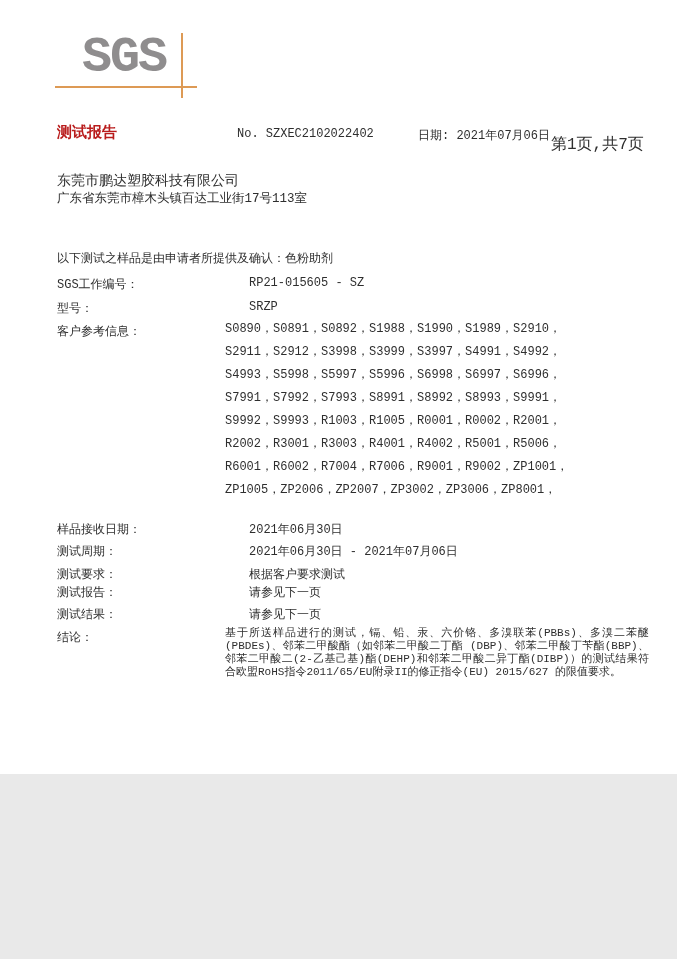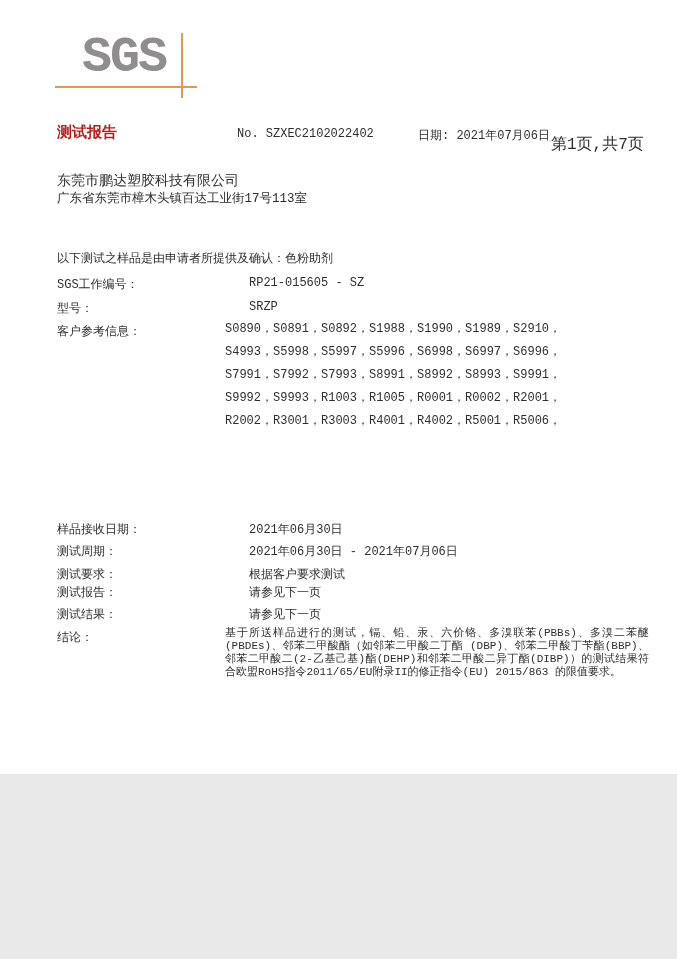--- a/index.html
+++ b/index.html
@@ -105,24 +105,27 @@
     <div class="abs fvalue">RP21-015605 - SZ</div>
   </div>
   <div class="row-model">
     <div class="abs flabel">型号：</div>
     <div class="abs fvalue">SRZP</div>
   </div>
   <div class="row-ref">
     <div class="abs flabel">客户参考信息：</div>
     <div class="abs ref-lines">
       <div>S0890，S0891，S0892，S1988，S1990，S1989，S2910，</div>
+      <div>S2911，S2912，S3998，S3999，S3997，S4991，S4992，</div>
       <div>S4993，S5998，S5997，S5996，S6998，S6997，S6996，</div>
       <div>S7991，S7992，S7993，S8991，S8992，S8993，S9991，</div>
       <div>S9992，S9993，R1003，R1005，R0001，R0002，R2001，</div>
       <div>R2002，R3001，R3003，R4001，R4002，R5001，R5006，</div>
+      <div>R6001，R6002，R7004，R7006，R9001，R9002，ZP1001，</div>
+      <div>ZP1005，ZP2006，ZP2007，ZP3002，ZP3006，ZP8001，</div>
     </div>
   </div>
   <div class="row-received">
     <div class="abs flabel">样品接收日期：</div>
     <div class="abs fvalue">2021年06月30日</div>
   </div>
   <div class="row-period">
     <div class="abs flabel">测试周期：</div>
     <div class="abs fvalue">2021年06月30日 - 2021年07月06日</div>
   </div>
@@ -133,21 +136,21 @@
   <div class="row-method">
     <div class="abs flabel">测试报告：</div>
     <div class="abs fvalue">请参见下一页</div>
   </div>
   <div class="row-result">
     <div class="abs flabel">测试结果：</div>
     <div class="abs fvalue">请参见下一页</div>
   </div>
   <div class="row-concl">
     <div class="abs flabel">结论：</div>
-    <div class="abs conclusion">基于所送样品进行的测试，镉、铅、汞、六价铬、多溴联苯(PBBs)、多溴二苯醚(PBDEs)、邻苯二甲酸酯（如邻苯二甲酸二丁酯 (DBP)、邻苯二甲酸丁苄酯(BBP)、邻苯二甲酸二(2-乙基己基)酯(DEHP)和邻苯二甲酸二异丁酯(DIBP)）的测试结果符合欧盟RoHS指令2011/65/EU附录II的修正指令(EU) 2015/863 的限值要求。</div>
+    <div class="abs conclusion">基于所送样品进行的测试，镉、铅、汞、六价铬、多溴联苯(PBBs)、多溴二苯醚(PBDEs)、邻苯二甲酸酯（如邻苯二甲酸二丁酯 (DBP)、邻苯二甲酸丁苄酯(BBP)、邻苯二甲酸二(2-乙基己基)酯(DEHP)和邻苯二甲酸二异丁酯(DIBP)）的测试结果符合欧盟RoHS指令2011/65/EU附录II的修正指令(EU) 2015/627 的限值要求。</div>
   </div>
 
   <div class="abs legal">Unless otherwise agreed in writing, this document is issued by the Company subject to its General Conditions of Service printed overleaf, available on request or accessible at http://www.sgs.com/en/Terms-and-Conditions.aspx and, for electronic format documents, subject to Terms and Conditions for Electronic Documents at http://www.sgs.com/en/Terms-and-Conditions/Terms-e-Document.aspx. Attention is drawn to the limitation of liability, indemnification and jurisdiction issues defined therein. Any holder of this document is advised that information contained hereon reflects the Company's findings at the time of its intervention only and within the limits of Client's instructions, if any. The Company's sole responsibility is to its Client and this document does not exonerate parties to a transaction from exercising all their rights and obligations under the transaction documents. This document cannot be reproduced except in full, without prior written approval of the Company. Any unauthorized alteration, forgery or falsification of the content or appearance of this document is unlawful and offenders may be prosecuted to the fullest extent of the law. Unless otherwise stated the results shown in this test report refer only to the sample(s) tested.</div>
   <div class="abs attn1">Attention: To check the authenticity of testing /inspection report &amp; certificate, please contact us at telephone: (86-755) 8307 1443,</div>
   <div class="abs attn2">or email: CN.Doccheck@sgs.com</div>
 
   <div class="abs addr-en a-street">SGS Bldg, No.4, Jianghao Industrial Park, No.430, Jihua Road, Bantian, Longgang District, Shenzhen, China 518129</div>
   <div class="abs addr-en a-tel">t (86-755) 25328888</div>
   <div class="abs addr-en a-fax">f (86-755) 83106190</div>
   <div class="abs addr-en a-right">www.sgsgroup.com.cn</div>

